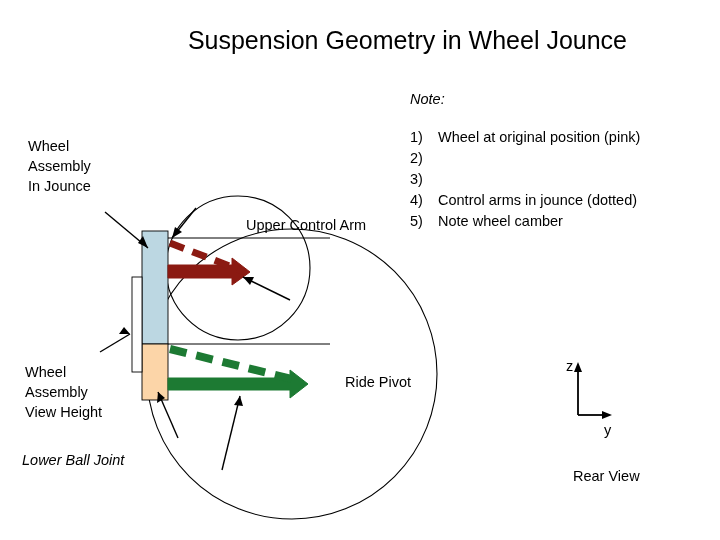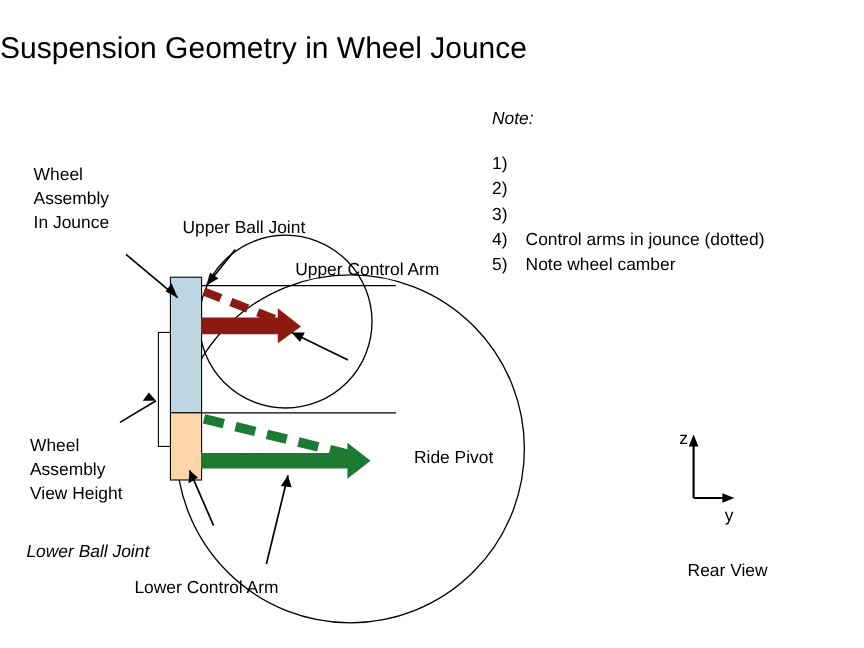--- a/index.html
+++ b/index.html
@@ -19,21 +19,21 @@
     left: 0; top: 0;
     width: 720px;
     height: 540px;
     background: #ffffff;
   }
   #title {
     position: absolute;
     left: 0;
     top: 26px;
     width: 627px;
-    text-align: left;
+    text-align: right;
     font-size: 25px;
     color: #000000;
     letter-spacing: 0px;
     white-space: nowrap;
   }
   .lbl {
     position: absolute;
     font-size: 14.5px;
     color: #000000;
     line-height: 20px;
@@ -152,20 +152,21 @@
       <line x1="578" y1="415" x2="606" y2="415" stroke="#000000" stroke-width="1.8"></line>
       <polygon points="612,415 602,411 602,419" fill="#000000"></polygon>
     </g>
   </svg>
 
   <div class="lbl" id="note-title">Note:</div>
 
   <div id="note-list">
     <div class="note-row">
       <span class="note-num">1)</span>
+      <span class="note-text">Wheel at original position (pink)</span>
     </div>
     <div class="note-row">
       <span class="note-num">2)</span>
     </div>
     <div class="note-row">
       <span class="note-num">3)</span>
     </div>
     <div class="note-row">
       <span class="note-num">4)</span>
       <span class="note-text">Control arms in jounce (dotted)</span>
@@ -181,22 +182,20 @@
     <div>Assembly</div>
     <div>In Jounce</div>
   </div>
 
   <div class="lbl" id="wheel-ride-label">
     <div>Wheel</div>
     <div>Assembly</div>
     <div>View Height</div>
   </div>
 
-  <div class="lbl" id="upper-ball-joint-label">Upper Ball Joint</div>
   <div class="lbl" id="upper-control-arm-label">Upper  Control Arm</div>
   <div class="lbl" id="lower-ball-joint-label">Lower Ball Joint</div>
-  <div class="lbl" id="lower-control-arm-label">Lower Control Arm</div>
   <div class="lbl" id="body-pivot-label">Ride Pivot</div>
   <div class="lbl" id="rear-view-label">Rear View</div>
   <div class="lbl" id="axis-z-label">z</div>
   <div class="lbl" id="axis-y-label">y</div>
 
 </div>
 
 </body></html>

